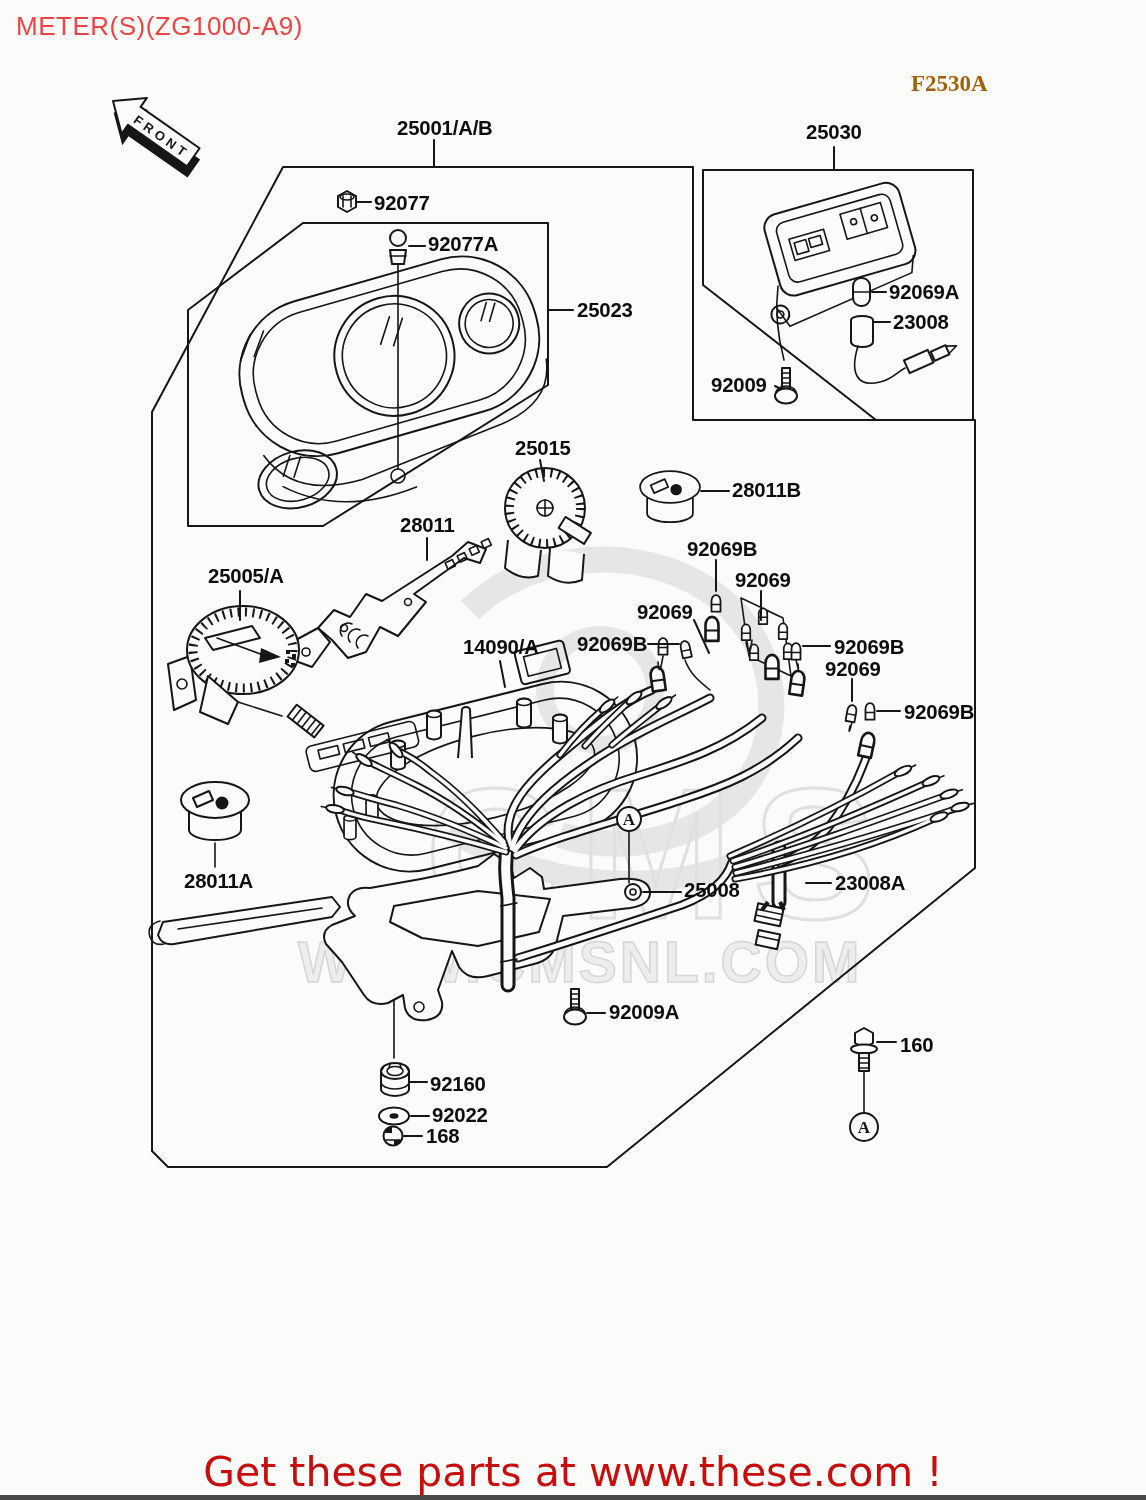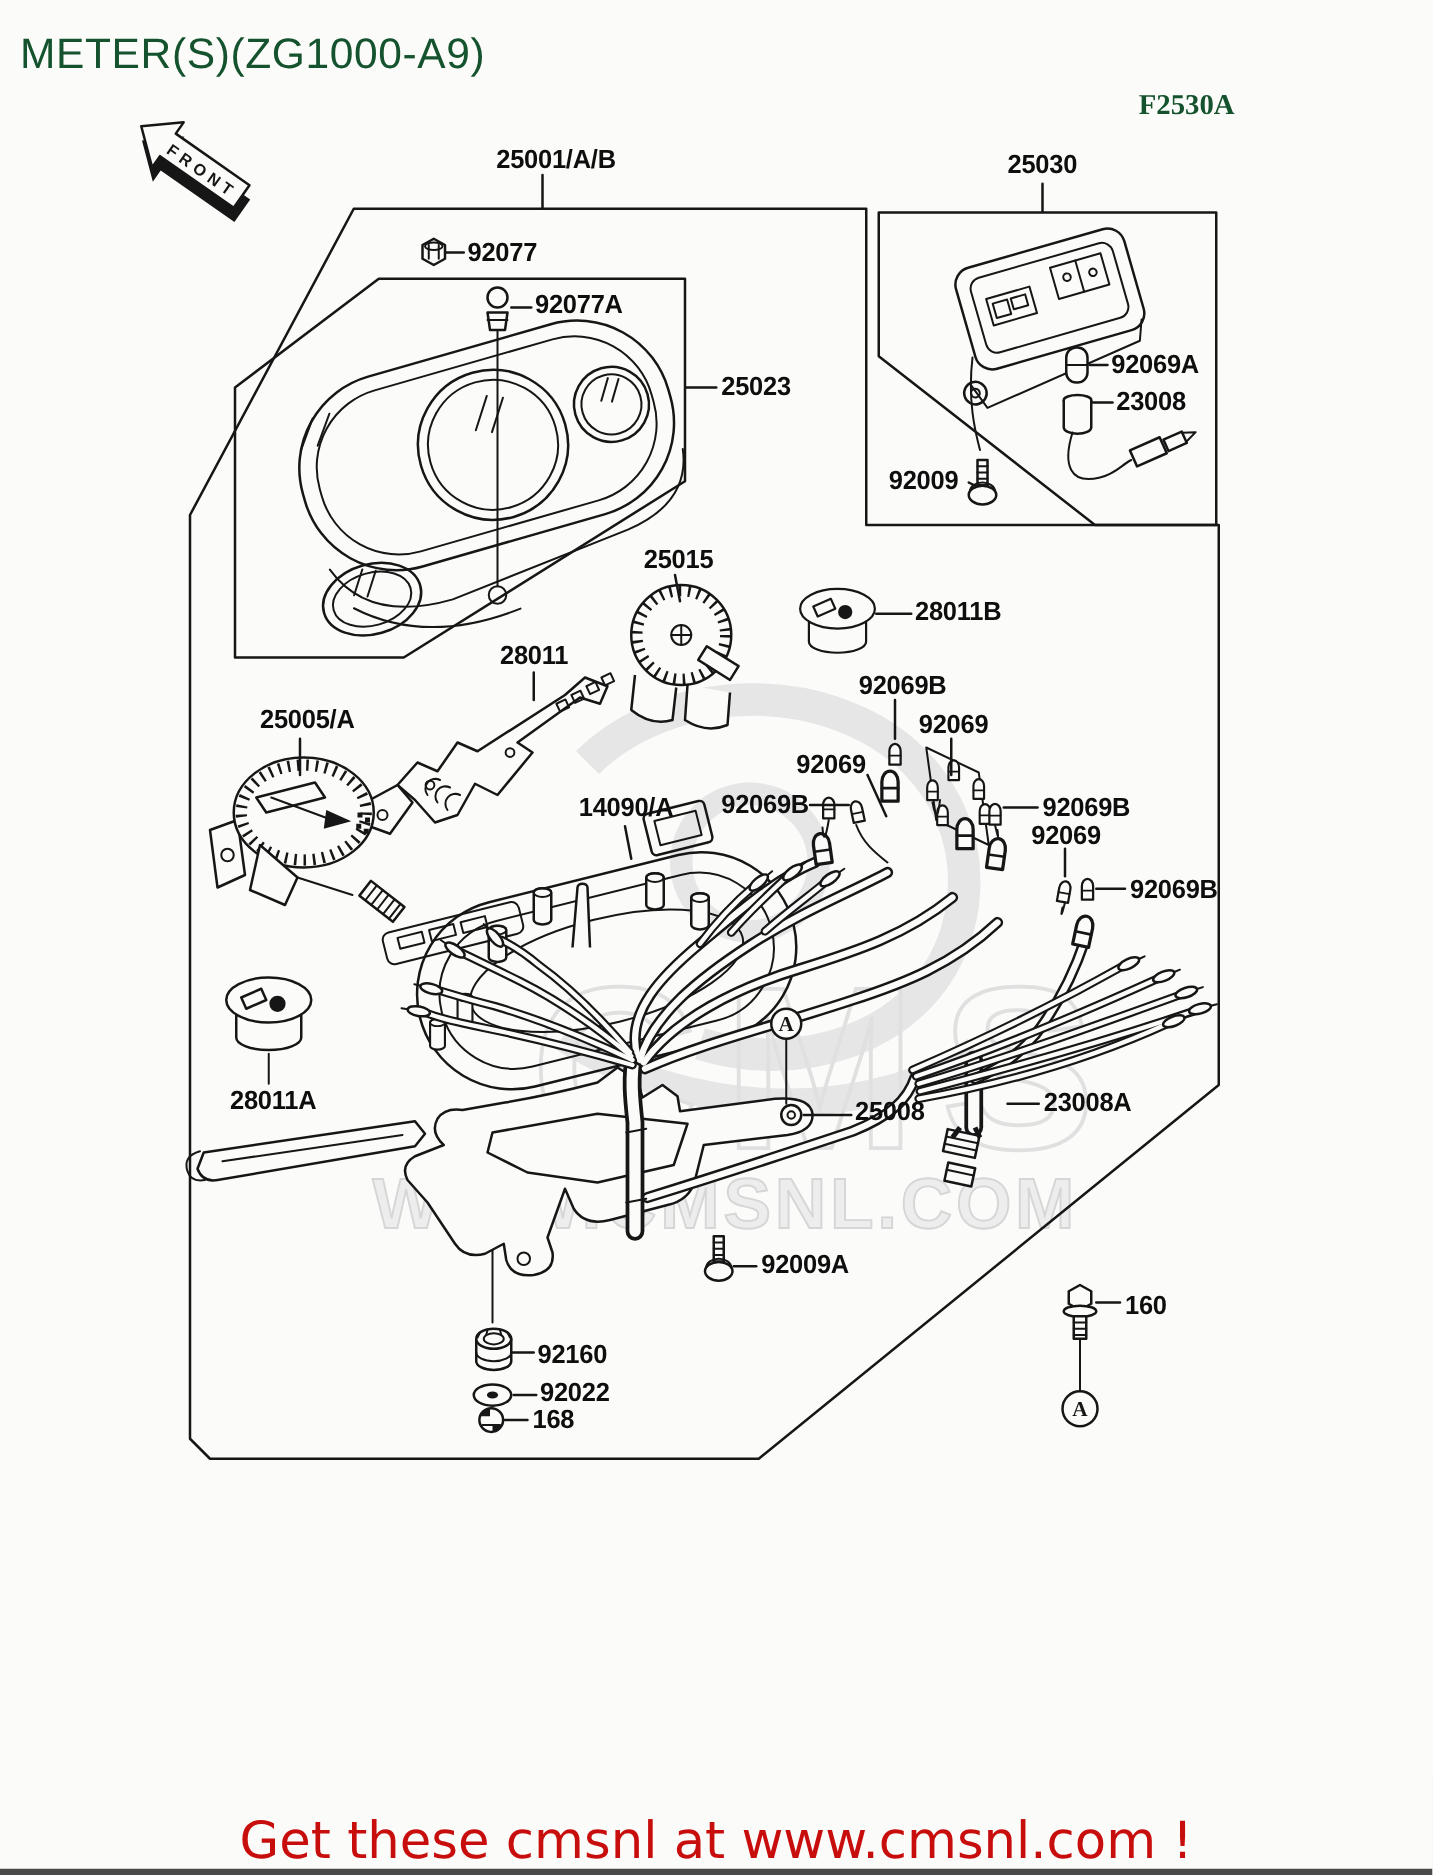--- a/index.html
+++ b/index.html
@@ -1,20 +1,20 @@
 <!DOCTYPE html>
 <html><head>
 <meta charset="utf-8">
 <style>
   html,body{margin:0;padding:0;}
   body{background:#e8e8e8;font-family:"Liberation Sans",sans-serif;}
   .stage{position:relative;width:1146px;height:1500px;background:#fbfbf9;overflow:hidden;margin:0 auto;}
   .stage svg{position:absolute;left:0;top:0;}
-  .page-title{position:absolute;left:16px;top:24px;font-size:34px;color:#14532d;letter-spacing:0.5px;white-space:nowrap;}
-  .fiche-code{position:absolute;left:911px;top:71px;font-family:"Liberation Serif",serif;font-weight:bold;font-size:23px;color:#14532d;}
+  .page-title{position:absolute;left:16px;top:11px;font-size:26px;color:#ef4444;letter-spacing:0.5px;white-space:nowrap;}
+  .fiche-code{position:absolute;left:911px;top:71px;font-family:"Liberation Serif",serif;font-weight:bold;font-size:23px;color:#a16207;}
   .part-label{position:absolute;font-size:21px;font-weight:bold;color:#0e0e0e;white-space:nowrap;letter-spacing:-0.2px;transform:scaleX(.97);transform-origin:left top;}
   .footer-banner{position:absolute;left:0;top:1448px;width:100%;text-align:center;}
   .footer-banner span{font-family:"DejaVu Sans",sans-serif;font-size:41px;color:#c80d0d;}
   .bottom-strip{position:absolute;left:0;top:1495px;width:100%;height:5px;background:#4a4a4a;}
   
   .ln{fill:none;stroke:#161616;stroke-width:2;stroke-linejoin:round;stroke-linecap:round;}
   .ln15{fill:none;stroke:#161616;stroke-width:1.6;stroke-linejoin:round;stroke-linecap:round;}
   .fillw{fill:#fbfbf9;stroke:#161616;stroke-width:2;stroke-linejoin:round;}
   .blk{fill:#161616;stroke:none;}
   .bgfill{fill:#fbfbf9;stroke:none;}
@@ -432,17 +432,17 @@
       <div class="part-label" style="left: 684px; top: 878px;">25008</div>
       <div class="part-label" style="left: 835px; top: 871px;">23008A</div>
       <div class="part-label" style="left: 609px; top: 1000px;">92009A</div>
       <div class="part-label" style="left: 900px; top: 1033px;">160</div>
       <div class="part-label" style="left: 430px; top: 1072px;">92160</div>
       <div class="part-label" style="left: 432px; top: 1103px;">92022</div>
       <div class="part-label" style="left: 426px; top: 1124px;">168</div>
     </div>
 
 <div class="footer-banner">
-  <span>Get these cmsnl at www.cmsnl.com !</span>
+  <span>Get these parts at www.these.com !</span>
 </div>
 <div class="bottom-strip"></div>
 
 </div>
 
 </body></html>

